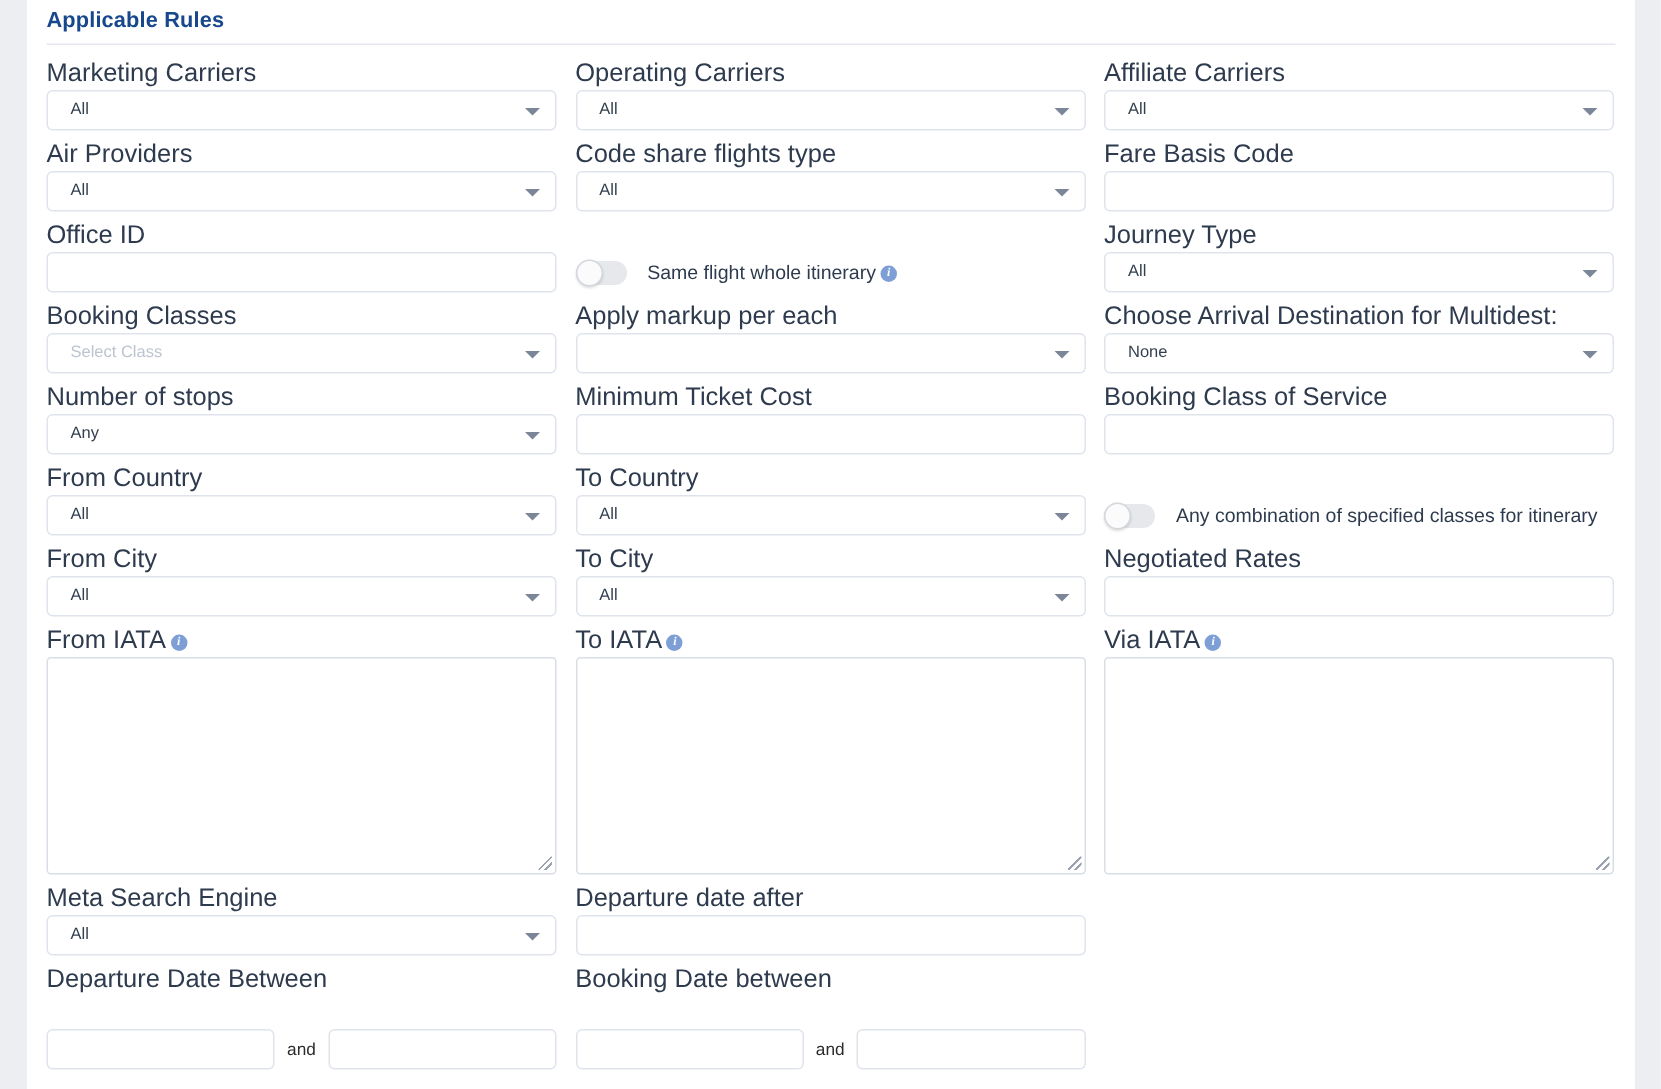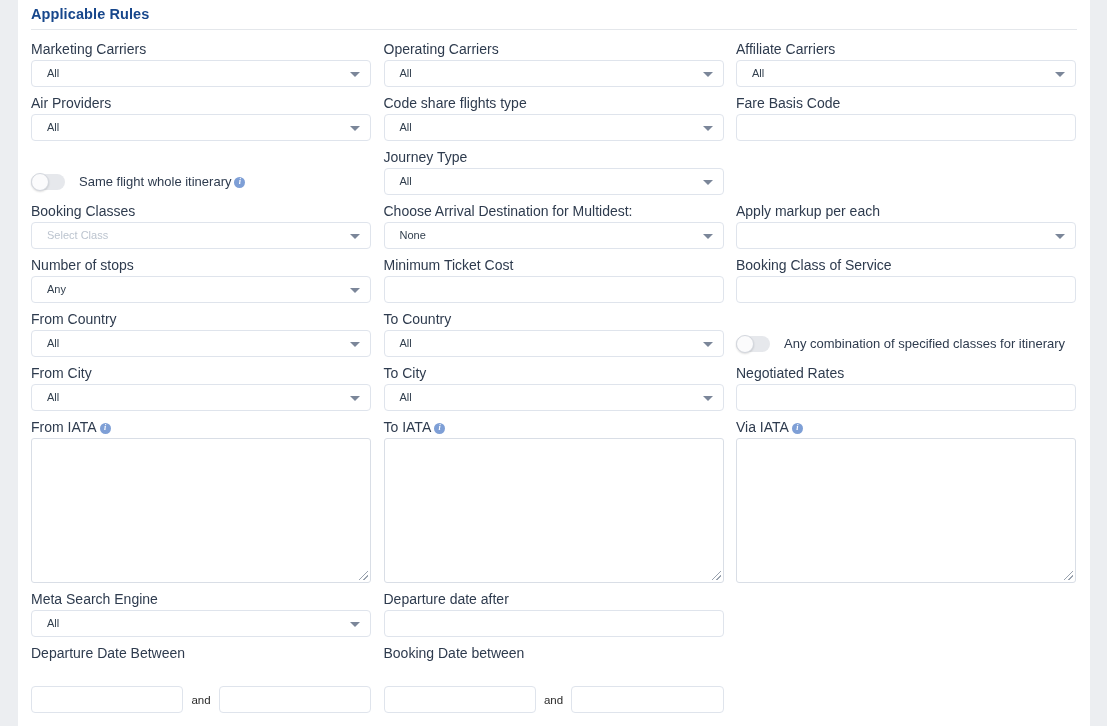--- a/index.html
+++ b/index.html
@@ -44,21 +44,21 @@
   .row { display: flex; width: 100%; }
   .col {
     width: 352.5px;
     padding-right: 12.5px;
     flex: 0 0 352.5px;
   }
   .field { margin-bottom: 0; }
 
   label.fl {
     display: block;
-    font-size: 14px;
+    font-size: 17px;
     color: #2e3b4e;
     line-height: 14px;
     padding: 9px 0 4px 0;
     white-space: nowrap;
   }
   label.fl .ii { margin-left: 3px; vertical-align: -2px; }
 
   .ctrl {
     position: relative;
     width: 340px;
@@ -236,20 +236,28 @@
             <div class="ctrl plain">
               <span class="val"></span>
             </div>
           </div>
         </div>
       </div>
 
       <div class="row">
         <div class="col">
           <div class="field">
+            <label class="fl">Office ID</label>
+            <div class="ctrl plain">
+              <span class="val"></span>
+            </div>
+          </div>
+        </div>
+        <div class="col">
+          <div class="field">
             <label class="fl">&nbsp;</label>
             <div class="toggle-row">
               <div class="tg">
                 <div class="knob"></div>
               </div>
               <span class="tg-label"><span>Same flight whole itinerary</span><span class="ii"></span></span>
             </div>
           </div>
         </div>
         <div class="col">
@@ -268,32 +276,32 @@
           <div class="field">
             <label class="fl">Booking Classes</label>
             <div class="ctrl">
               <span class="val ph">Select Class</span>
               <span class="caret"></span>
             </div>
           </div>
         </div>
         <div class="col">
           <div class="field">
+            <label class="fl">Apply markup per each</label>
+            <div class="ctrl">
+              <span class="val"></span>
+              <span class="caret"></span>
+            </div>
+          </div>
+        </div>
+        <div class="col">
+          <div class="field">
             <label class="fl">Choose Arrival Destination for Multidest:</label>
             <div class="ctrl">
               <span class="val">None</span>
-              <span class="caret"></span>
-            </div>
-          </div>
-        </div>
-        <div class="col">
-          <div class="field">
-            <label class="fl">Apply markup per each</label>
-            <div class="ctrl">
-              <span class="val"></span>
               <span class="caret"></span>
             </div>
           </div>
         </div>
       </div>
 
       <div class="row">
         <div class="col">
           <div class="field">
             <label class="fl">Number of stops</label>

